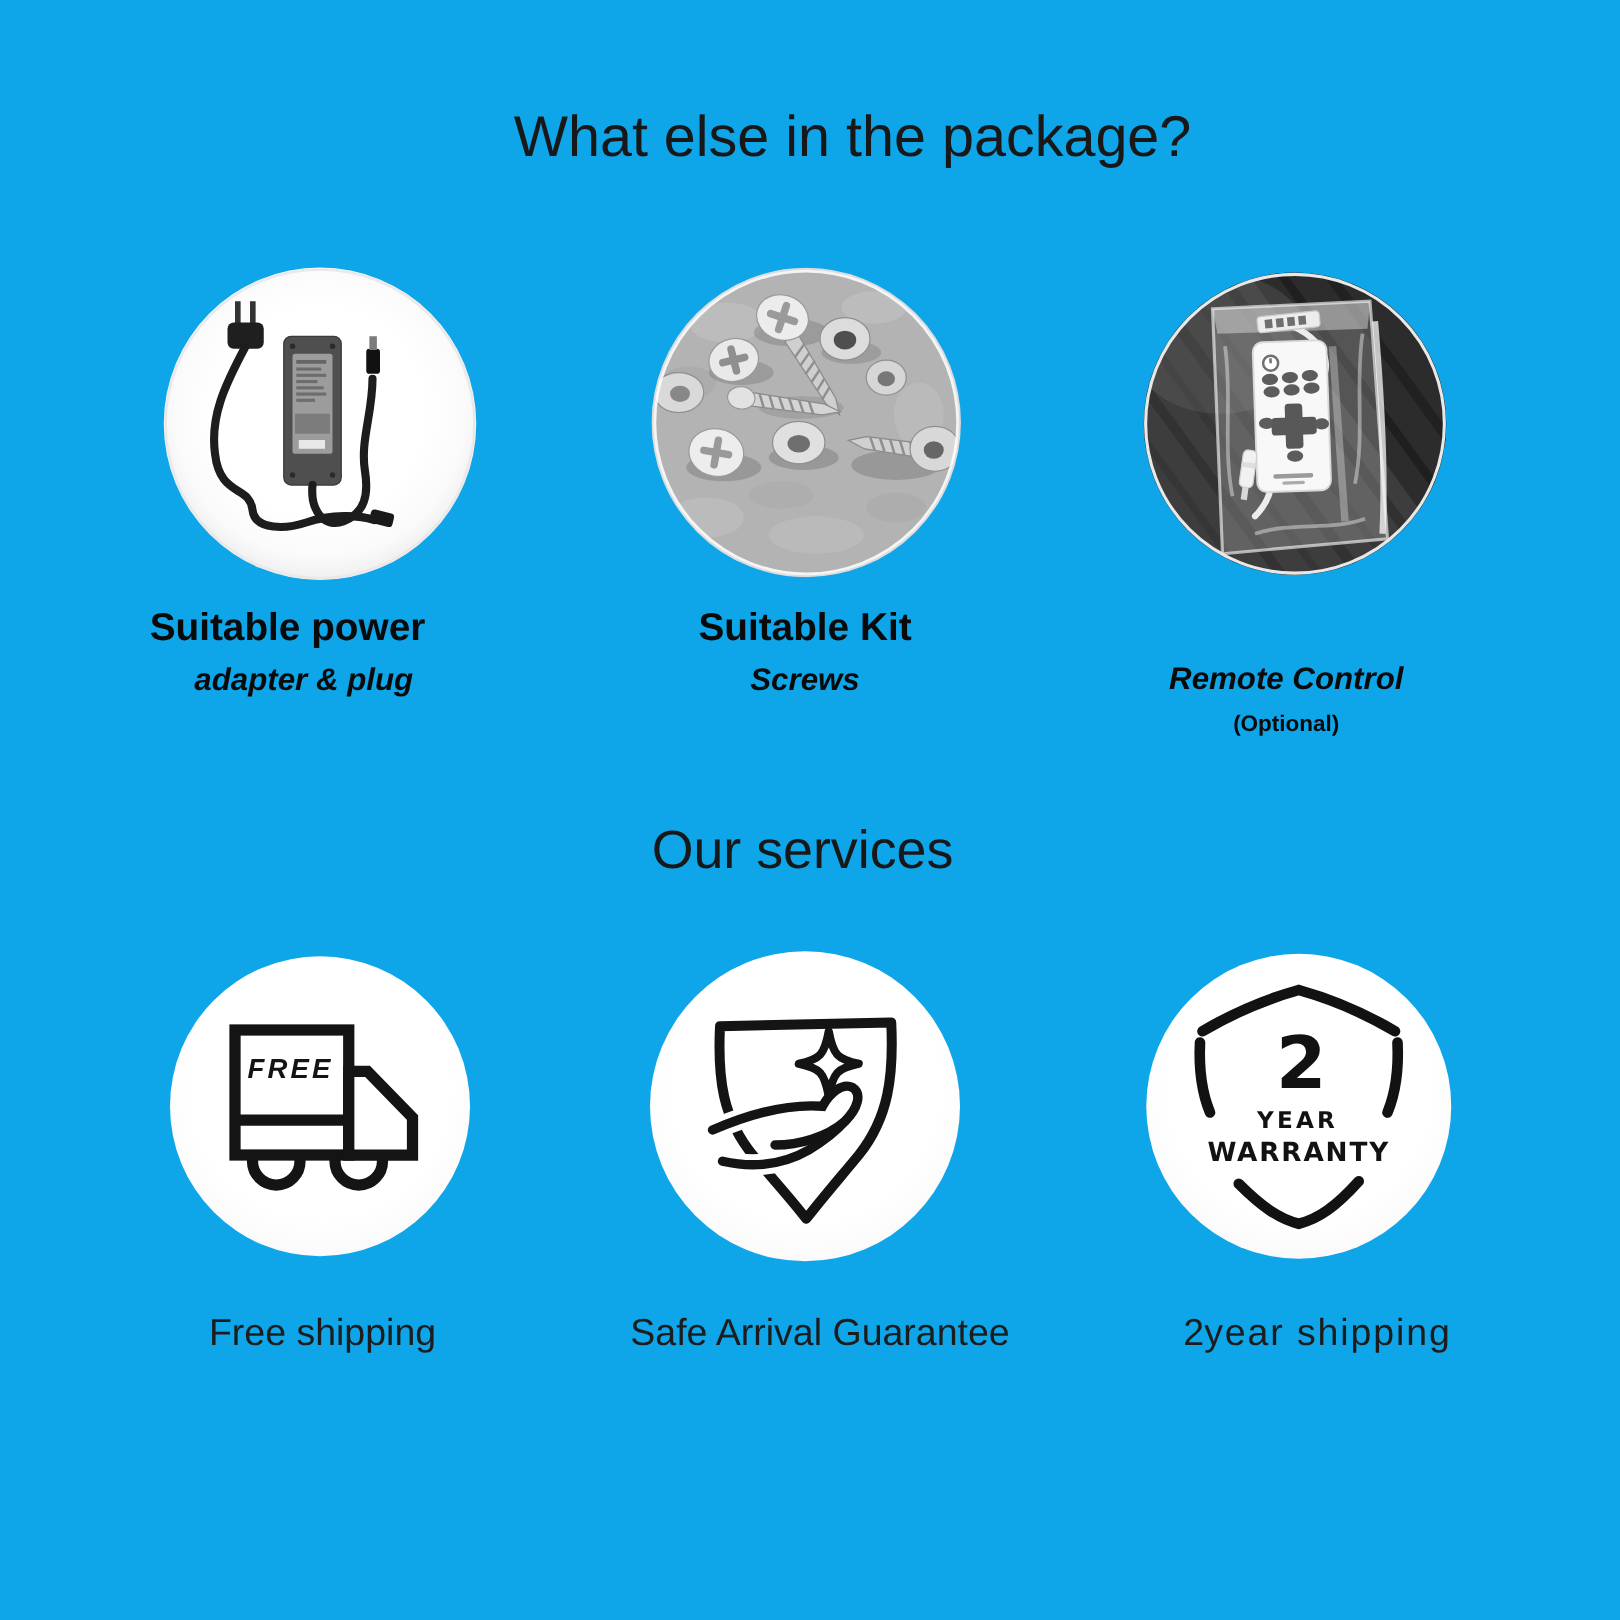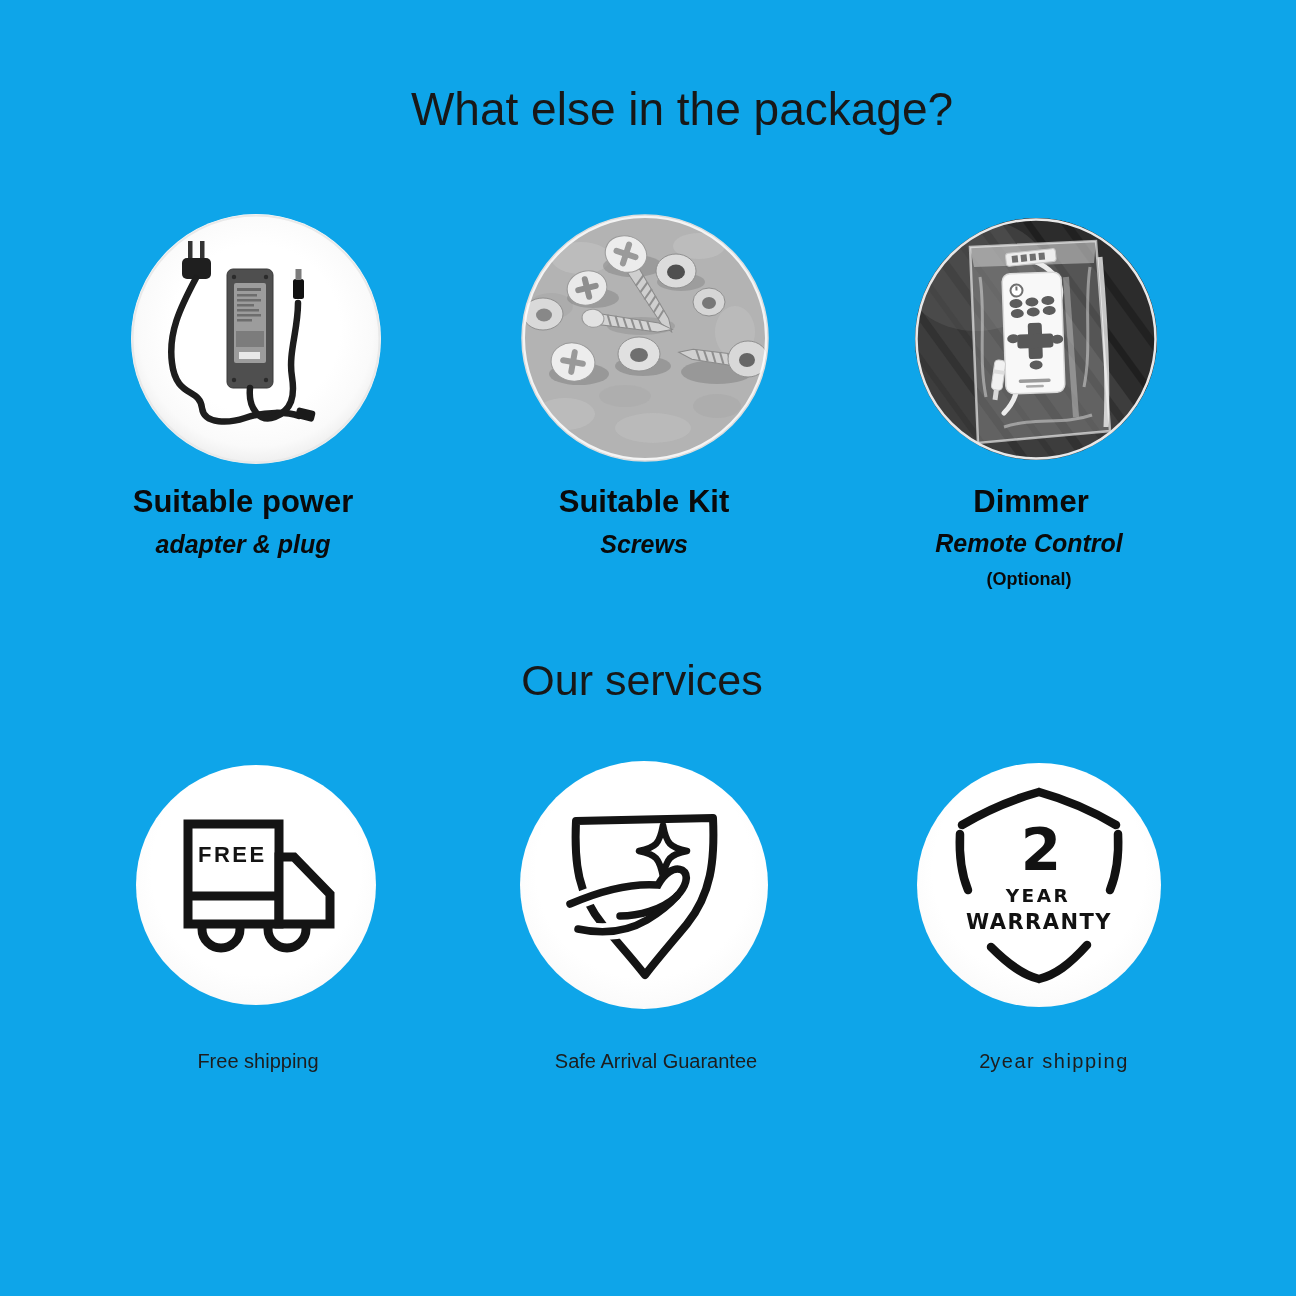--- a/index.html
+++ b/index.html
@@ -8,21 +8,21 @@
   .pkg-title{position:absolute;left:68px;top:84px;width:1228px;text-align:center;
              font-size:46px;font-weight:400;letter-spacing:0px;color:#181818;line-height:1.1;}
   .svc-title{position:absolute;left:0px;top:657px;width:1284px;text-align:center;
              font-size:43px;font-weight:400;color:#181818;line-height:1.1;}
   .circle{position:absolute;border-radius:50%;}
   .svc-circle{background:radial-gradient(circle at 50% 44%, #ffffff 58%, #fbfbfb 72%, #f1f1f1 88%, #e2e2e2 99%);}
   .pkg-label{position:absolute;width:400px;text-align:center;font-weight:700;color:#0a0a0a;line-height:1.15;}
   .lbl-big{font-size:31px;}
   .lbl-mid{font-size:25px;font-style:italic;}
   .lbl-small{font-size:18px;}
-  .caption{position:absolute;width:400px;text-align:center;font-size:20px;font-weight:400;color:#1d1d1d;line-height:1.1;}
+  .caption{position:absolute;width:400px;text-align:center;font-size:30px;font-weight:400;color:#1d1d1d;line-height:1.1;}
   .cap-rest{letter-spacing:1.5px;}
   .cap-prefix{letter-spacing:0px;}
   svg{display:block;}
 </style>
 </head>
 <body>
 
 <div class="page">
 
   <div class="pkg-title">What else in the package?</div>
@@ -254,33 +254,32 @@
           <rect x="79" y="143" width="11" height="30" rx="4" fill="#f1f1f1" stroke="#cfcfcf"></rect>
           <rect x="79" y="153" width="11" height="4" fill="#ddd"></rect>
           <rect x="82" y="173" width="5" height="10" fill="#d8d8d8"></rect>
         </g>
         <path d="M152 60 L162 200" stroke="#ffffff" stroke-opacity=".3" stroke-width="6"></path>
       </g>
       <circle cx="122" cy="122" r="119.5" fill="none" stroke="#e8e8e8" stroke-width="2.5"></circle>
     </svg>
   </div>
 
-  <div class="pkg-label lbl-big" style="left:43px;top:484px;text-align:center;">Suitable power</div>
+  <div class="pkg-label lbl-big" style="left:30px;top:484px;text-align:center;">Suitable power</div>
   <div class="pkg-label lbl-mid" style="left:43px;top:530px;">adapter &amp; plug</div>
 
   <div class="pkg-label lbl-big" style="left:444px;top:484px;">Suitable Kit</div>
   <div class="pkg-label lbl-mid" style="left:444px;top:530px;">Screws</div>
 
-  <div class="pkg-label lbl-big" style="left:831px;top:484px;">Dimmer</div>
   <div class="pkg-label lbl-mid" style="left:829px;top:529px;">Remote Control</div>
   <div class="pkg-label lbl-small" style="left:829px;top:569px;">(Optional)</div>
 
   <div class="svc-title">Our services</div>
 
-  <div class="circle svc-circle" style="left:136px;top:765px;width:240px;height:240px;">
+  <div class="circle svc-circle" style="left:136px;top:765px;width:240px;height:240px;font-style:italic;">
     <svg width="240" height="240" viewBox="0 0 240 240">
       <g stroke="#141414" stroke-width="9" fill="#ffffff">
         <circle cx="85" cy="164" r="19"></circle>
         <circle cx="151" cy="164" r="19"></circle>
         <rect x="52" y="59" width="91" height="100"></rect>
         <path d="M52 131 H143" fill="none"></path>
         <path d="M143 92 H158 L194 129 V159 H143 Z"></path>
       </g>
       <text x="62" y="97" font-family="Liberation Sans, sans-serif" font-size="22" font-weight="700" letter-spacing="2.5" fill="#141414">FREE</text>
     </svg>

